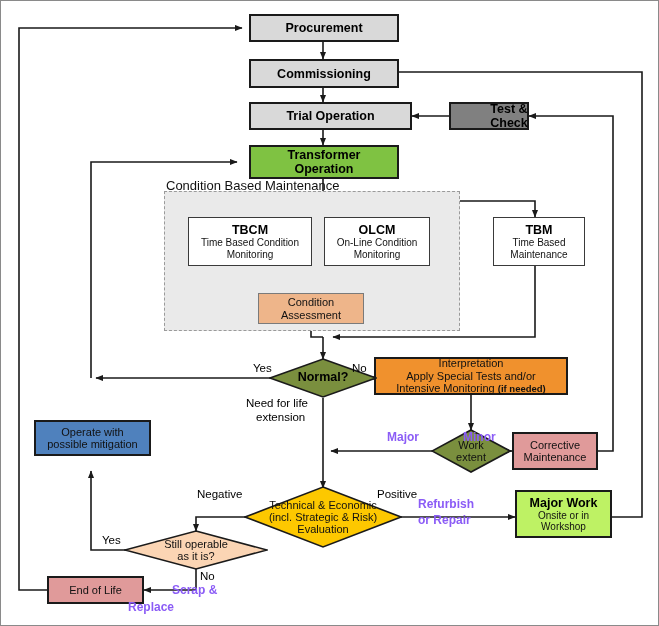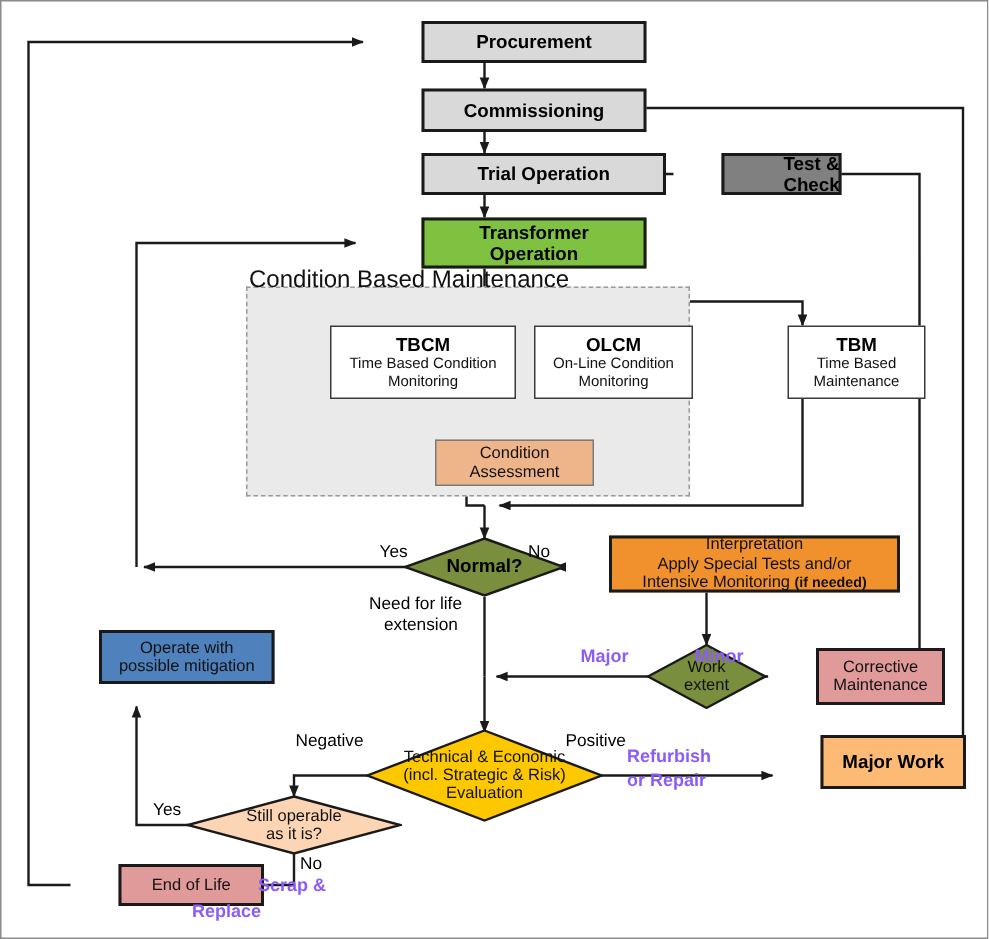--- a/index.html
+++ b/index.html
@@ -1,32 +1,32 @@
 <!DOCTYPE html>
 <html><head>
 <meta charset="utf-8">
 <style>
   html,body{margin:0;padding:0;background:#fff;}
   body{font-family:"Liberation Sans",sans-serif;}
   #root{position:relative;width:659px;height:626px;overflow:hidden;background:#fff;
         border:1px solid #8a8a8a;box-sizing:border-box;}
   svg.wires{position:absolute;left:0;top:0;width:659px;height:626px;overflow:visible;}
   .node{position:absolute;box-sizing:border-box;display:flex;flex-direction:column;
-        align-items:center;justify-content:center;text-align:center;line-height:1.12;margin-left:32px;}
+        align-items:center;justify-content:center;text-align:center;line-height:1.12;}
   .rect{border:2px solid #1a1a1a;}
   .thin{border:1px solid #3a3a3a;}
   .b{font-weight:bold;}
   .t1{font-size:12.5px;font-weight:bold;color:#000;}
   .t2{font-size:11px;color:#111;font-weight:normal;}
   .t3{font-size:10px;color:#111;font-weight:normal;}
   .small-b{font-size:9.5px;font-weight:bold;}
   .lbl{position:absolute;font-size:11.5px;color:#000;white-space:pre;}
   .lbl-b{position:absolute;font-size:12px;color:#8b5cf6;font-weight:bold;white-space:pre;}
   .cbm-box{position:absolute;background:#eaeaea;border:1px dashed #9a9a9a;box-sizing:border-box;}
-  .cbm-title{position:absolute;font-size:16px;color:#111;}
+  .cbm-title{position:absolute;font-size:13px;color:#111;}
   .diamond{position:absolute;}
   .diamond .dtxt{position:absolute;left:0;top:0;width:100%;height:100%;
        display:flex;flex-direction:column;align-items:center;justify-content:center;
        text-align:center;line-height:1.1;pointer-events:none;}
 </style>
 </head>
 <body>
 
 <div id="root">
 
@@ -154,22 +154,23 @@
   <div class="node rect" style="left:511px;top:431px;width:86px;height:38px;background:#e09a9a;">
     <span class="t2 b">Corrective</span>
     <span class="t2 b">Maintenance</span>
   </div>
 
   <div class="node rect" style="left:33px;top:419px;width:117px;height:36px;background:#4f81bd;">
     <span class="t2 b">Operate with</span>
     <span class="t2 b">possible mitigation</span>
   </div>
 
-  <div class="node rect" style="left:514px;top:489px;width:97px;height:36px;background:#fdba74;">
+  <div class="node rect" style="left:514px;top:489px;width:97px;height:48px;background:#bef264;">
     <span class="t1">Major Work</span>
+    <span class="t3">Onsite or in Workshop</span>
   </div>
 
   <div class="node rect" style="left:46px;top:575px;width:97px;height:28px;background:#e09a9a;">
     <span class="t2 b">End of Life</span>
   </div>
 
   <div class="diamond" style="left:268px;top:357px;width:108px;height:40px;">
     <svg width="108" height="40" viewBox="0 0 108 40">
       <polygon points="54,1 107,20 54,39 1,20" fill="#7a8f3e" stroke="#1a1a1a" stroke-width="1.6"></polygon>
     </svg>

